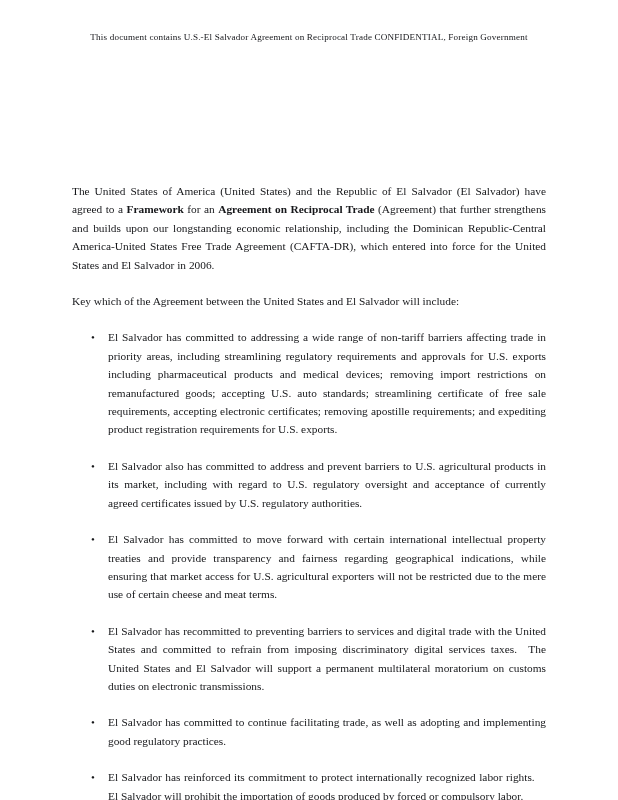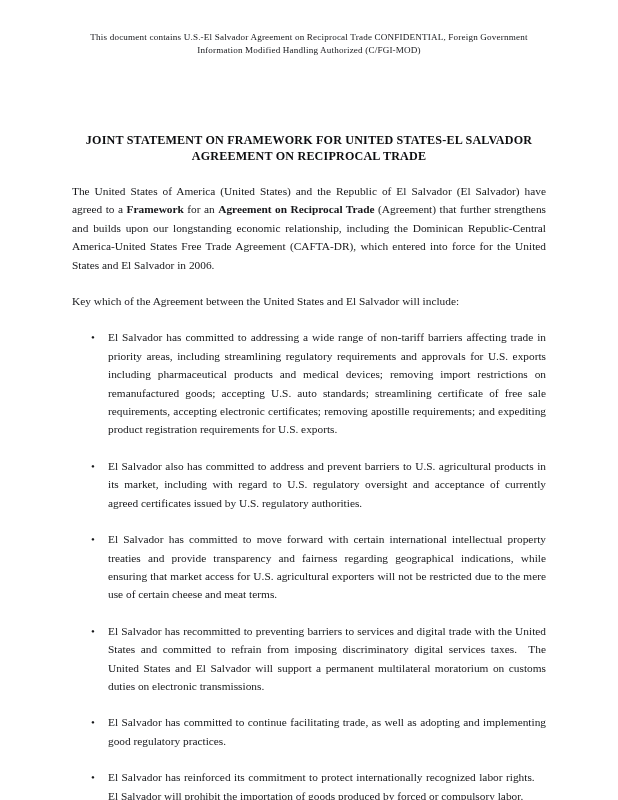--- a/index.html
+++ b/index.html
@@ -104,27 +104,22 @@
 
   .bullet-text { display: block; }
 </style>
 </head>
 <body>
 
 <div id="page">
 
   <div class="class-header">
     <span class="hline">This document contains U.S.-El Salvador Agreement on Reciprocal Trade CONFIDENTIAL, Foreign Government</span>
-    <span class="hline">Information Modified Handling Authorized (C/FGI-MOD)</span>
   </div>
 
-  <div class="doc-title">
-    <span class="tline">JOINT STATEMENT ON FRAMEWORK FOR UNITED STATES-EL SALVADOR</span>
-    <span class="tline">AGREEMENT ON RECIPROCAL TRADE</span>
-  </div>
 
   <div class="body-block">
 
     <p class="para"><span>The United States of America (United States) and the Republic of El Salvador (El Salvador) have agreed to a </span><span class="strong">Framework</span><span> for an </span><span class="strong">Agreement on Reciprocal Trade</span><span> (Agreement) that further strengthens and builds upon our longstanding economic relationship, including the Dominican Republic-Central America-United States Free Trade Agreement (CAFTA-DR), which entered into force for the United States and El Salvador in 2006.</span></p>
 
     <p class="para intro-para">Key which of the Agreement between the United States and El Salvador will include:</p>
 
     <ul class="bullets">
 
       <li>

